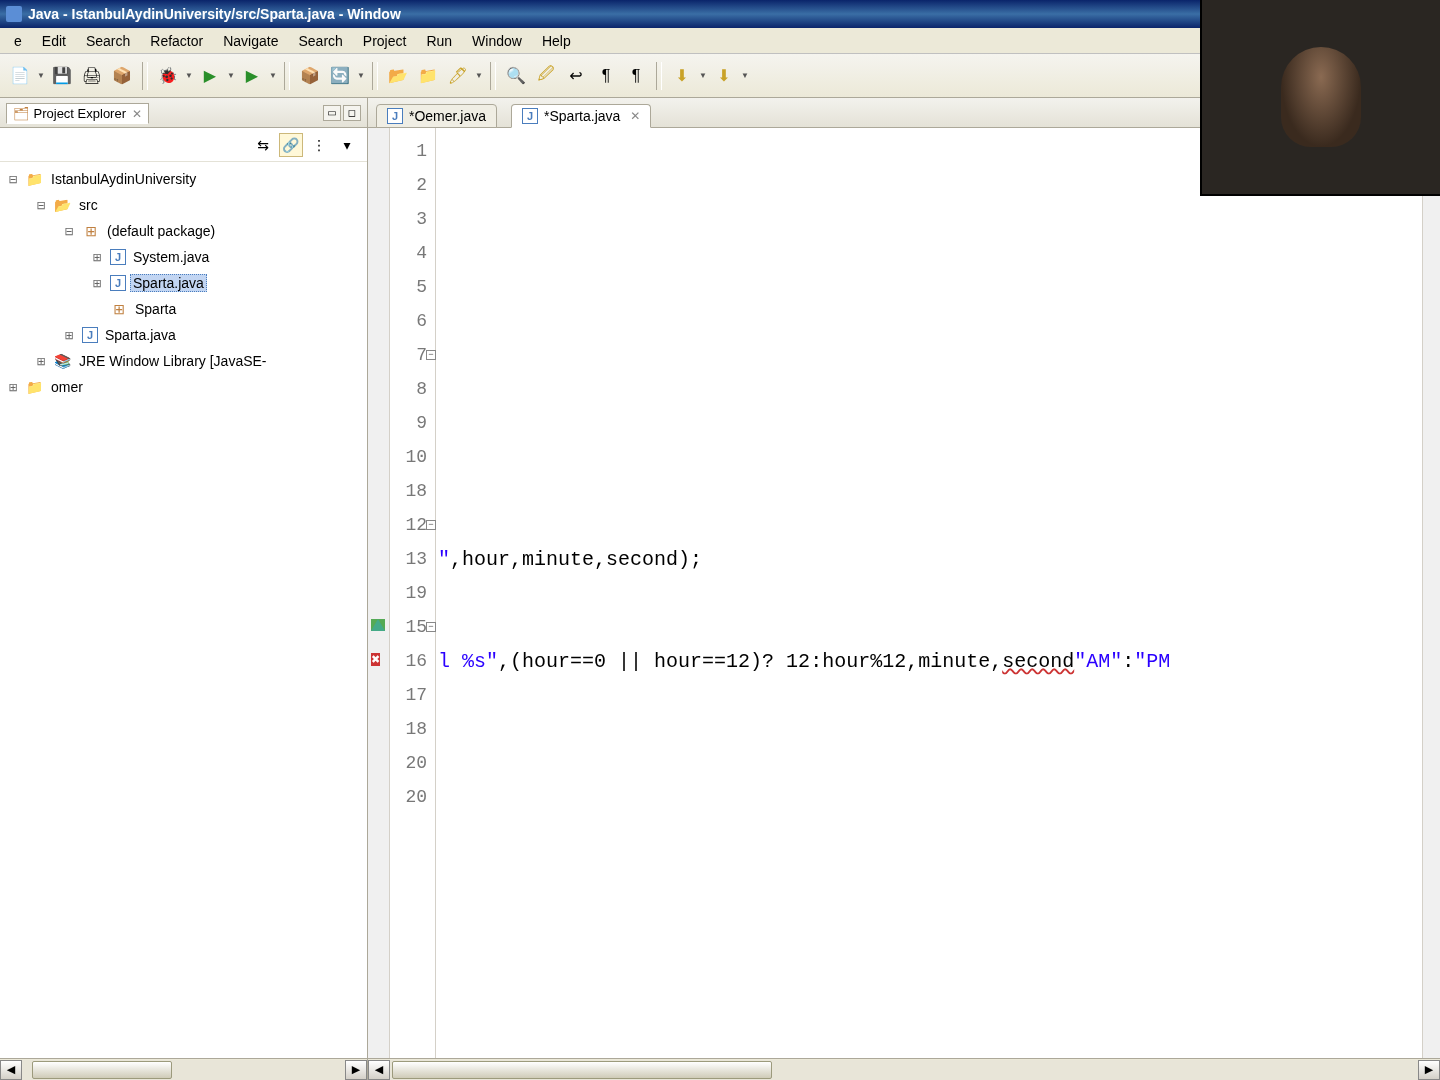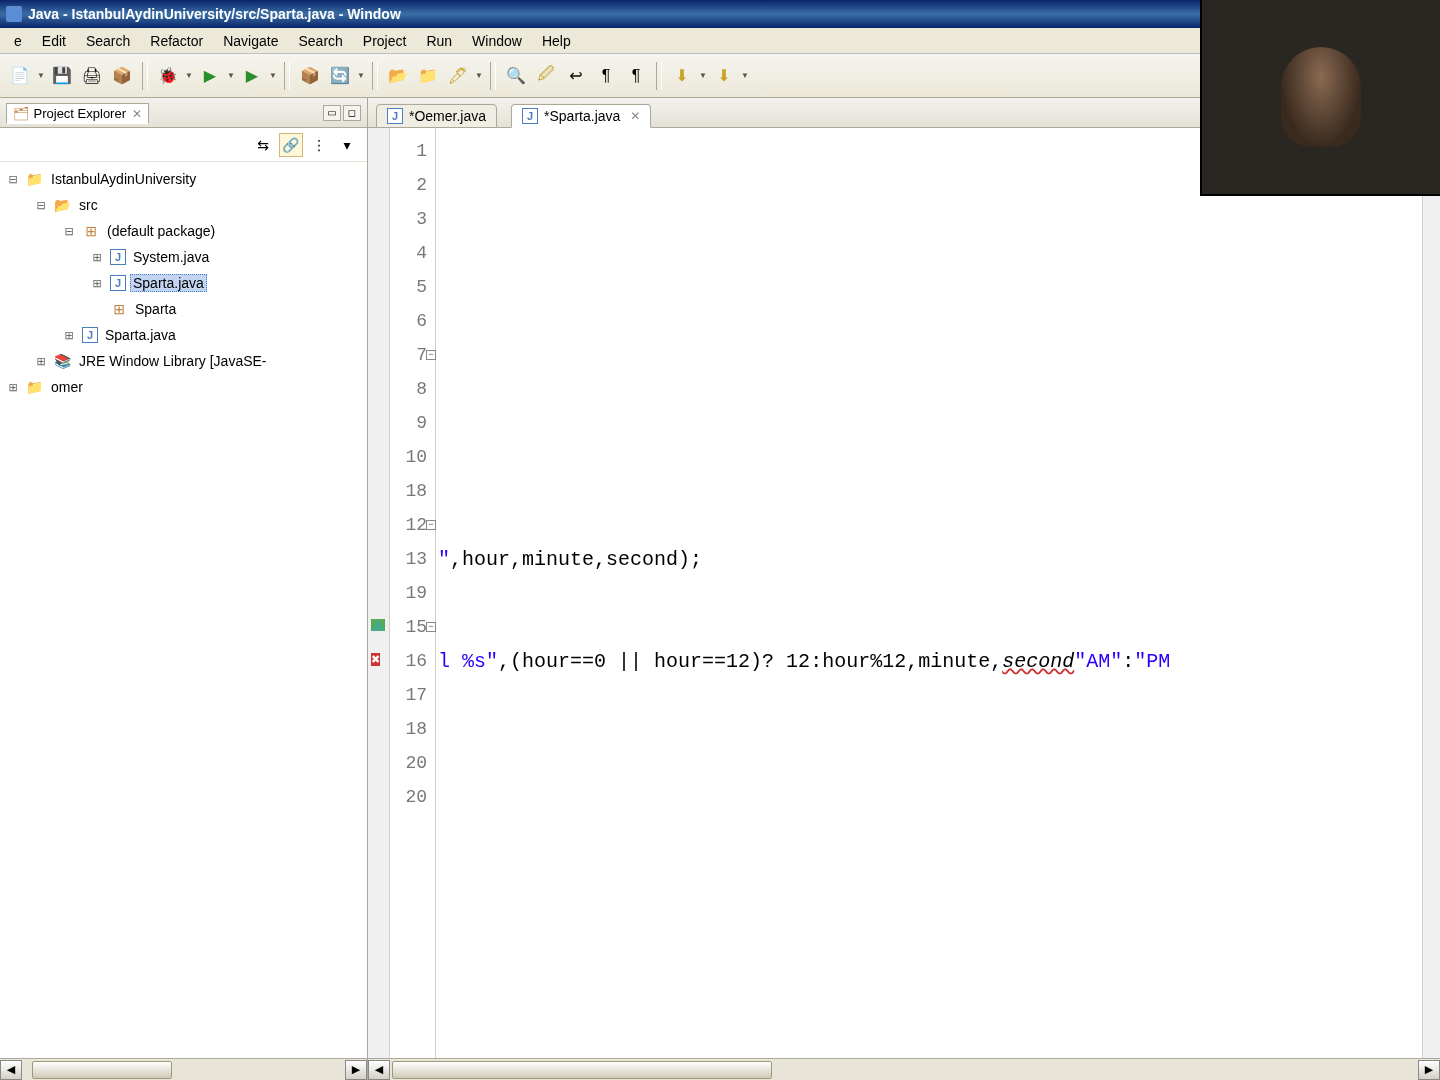--- a/index.html
+++ b/index.html
@@ -218,21 +218,21 @@
   }
   .code .line {
     height: 34px;
     display: flex;
     align-items: center;
     white-space: pre;
     padding-left: 2px;
   }
   .str { color: #2a00ff; }
   .num { color: #000; }
-  .err-underline { text-decoration: underline wavy #c33; font-style: italic; }
+  .err-underline { text-decoration: underline wavy #c33; }
   .overview {
     width: 18px;
     background: #f0f0f0;
     border-left: 1px solid #d4d0c8;
   }
   .hscroll {
     height: 22px;
     background: #ece9d8;
     border-top: 1px solid #aca899;
     display: flex;

